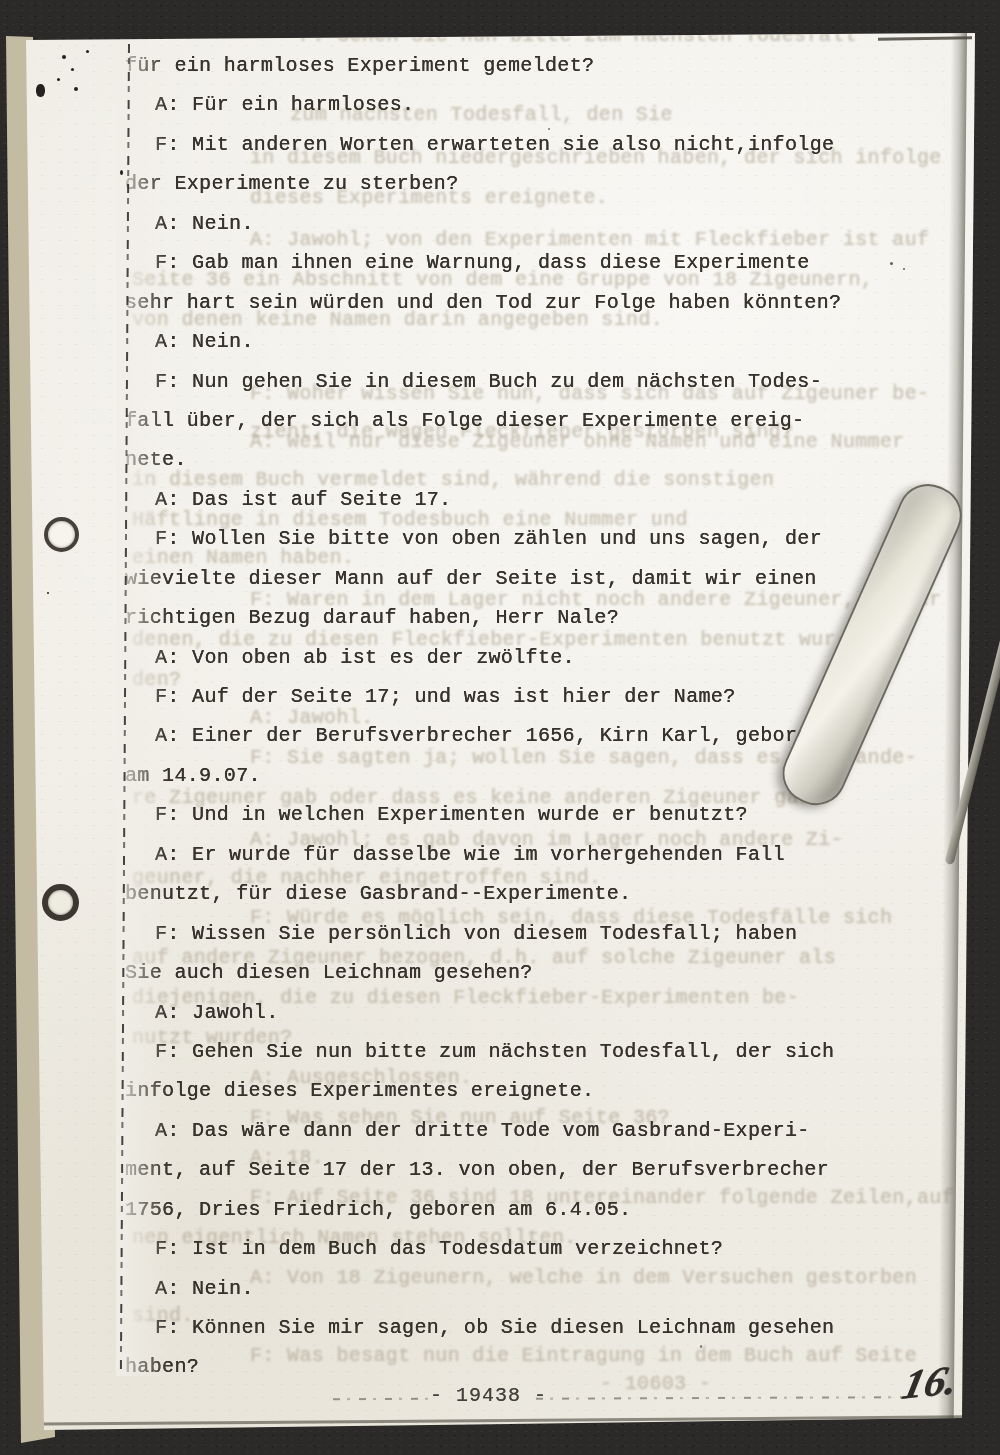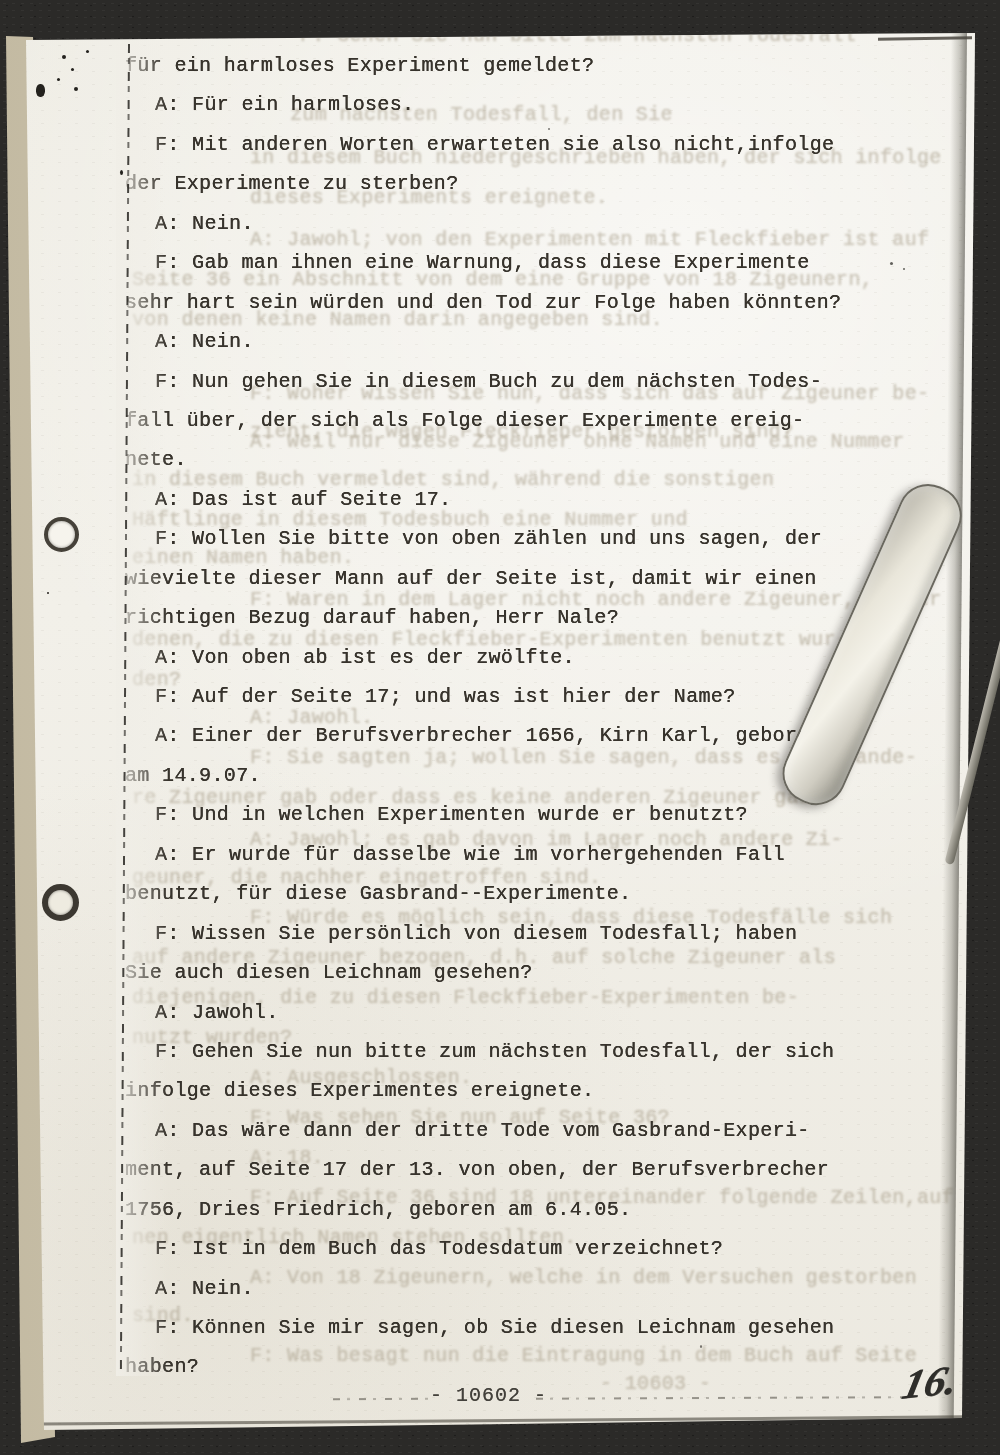--- a/index.html
+++ b/index.html
@@ -212,21 +212,21 @@
     <div class="speck" style="left:36px;top:84px;width:9px;height:13px;border-radius:45%;"></div>
     <div class="speck" style="left:120px;top:170px;width:3px;height:5px;"></div>
     <div class="speck" style="left:47px;top:592px;width:2px;height:2px;"></div>
     <div class="speck" style="left:890px;top:262px;width:3px;height:3px;opacity:.7;"></div>
     <div class="speck" style="left:903px;top:268px;width:2px;height:2px;opacity:.7;"></div>
     <div class="speck" style="left:548px;top:128px;width:2px;height:2px;opacity:.6;"></div>
     <div class="speck" style="left:700px;top:1345px;width:2px;height:3px;opacity:.6;"></div>
 
     <div class="dotline dot1"></div>
     <div class="dotline dot2"></div>
-    <div class="doc-number">- 10602 -</div>
+    <div class="doc-number">- 19438 -</div>
     <div class="page-number">16.</div>
 
     <div class="edge-right"></div>
     <div class="edge-top"></div>
     <div class="edge-bottom"></div>
   </div>
 
   <div class="clip-arm2"></div>
   <div class="clip-main"></div>
 

